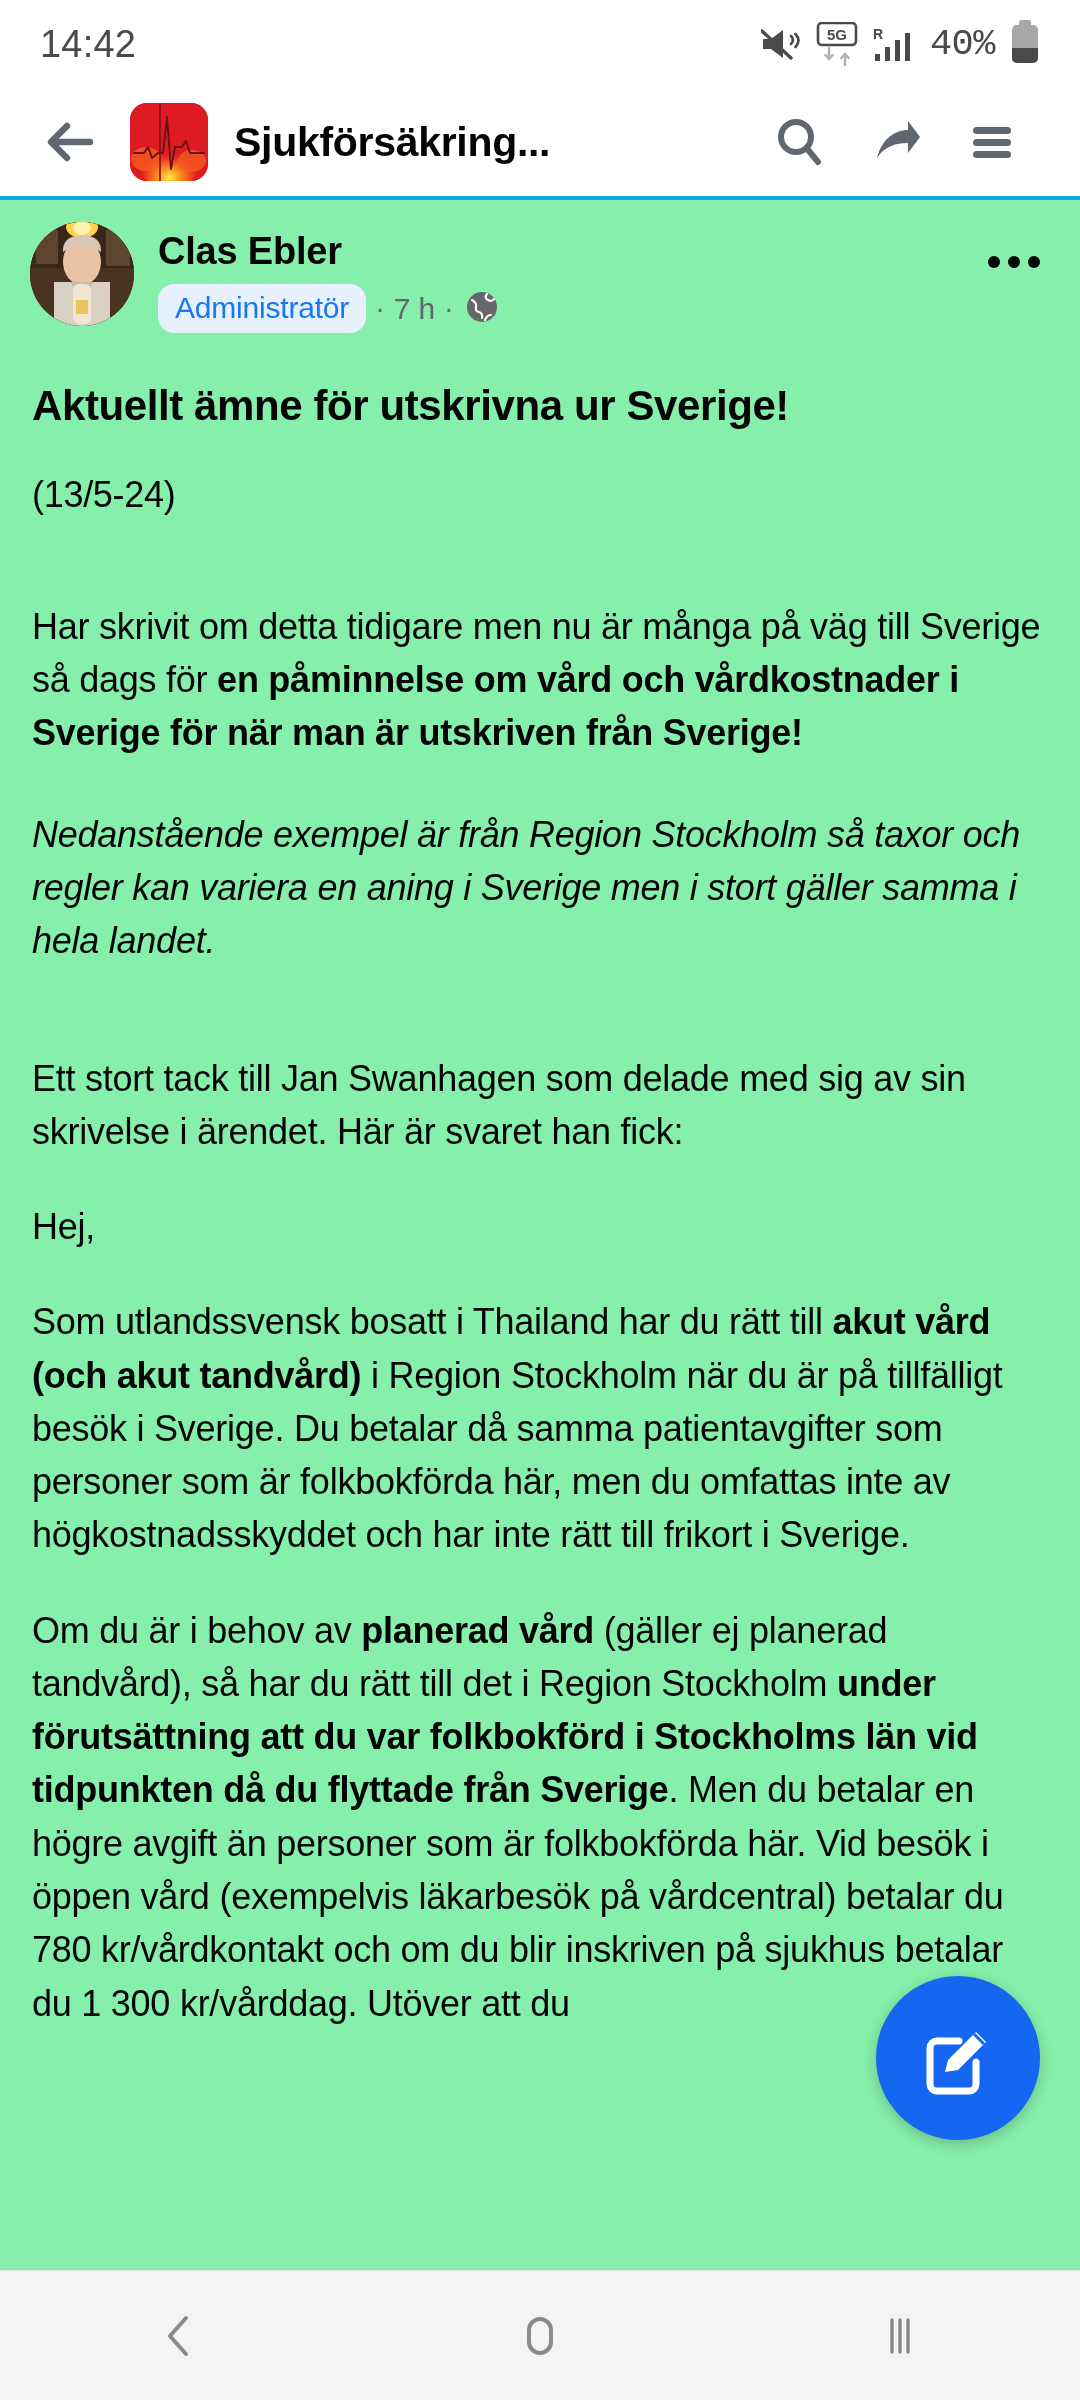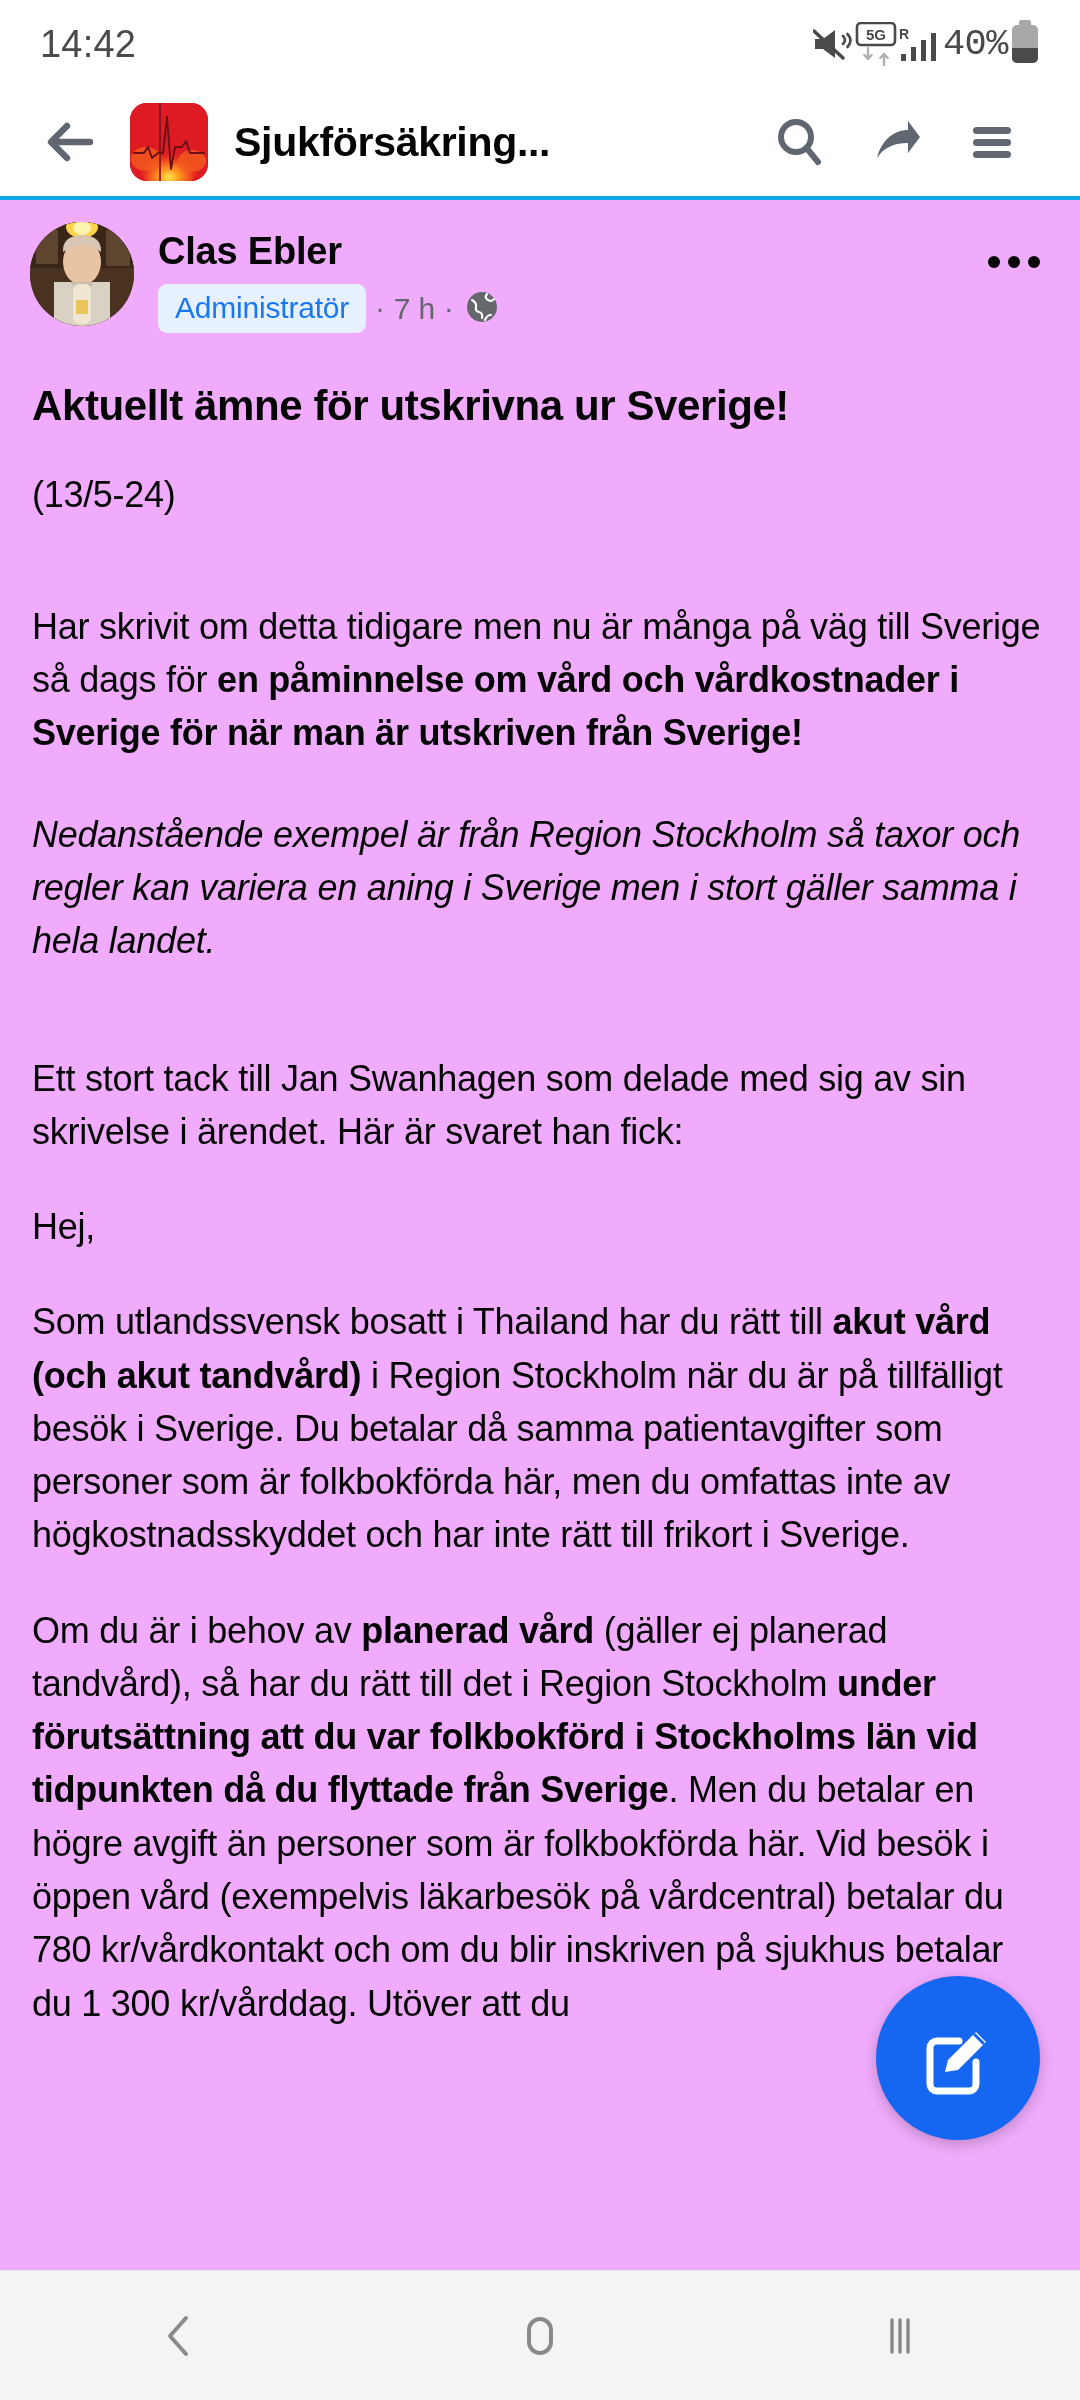--- a/index.html
+++ b/index.html
@@ -7,21 +7,21 @@
     width: 1080px;
     height: 2400px;
     background: #ffffff;
     font-family: "Liberation Sans", sans-serif;
     overflow: hidden;
   }
   .phone {
     position: relative;
     width: 1080px;
     height: 2400px;
-    background: #f0abfc;
+    background: #86efac;
     display: flex;
     flex-direction: column;
   }
 
   
   .status-bar {
     height: 88px;
     flex: 0 0 88px;
     display: flex;
     align-items: center;
@@ -31,20 +31,21 @@
   }
   .status-clock {
     font-size: 38px;
     color: #4a4a4a;
     letter-spacing: 0.2px;
     font-weight: 400;
   }
   .status-icons {
     display: flex;
     align-items: center;
+    gap: 13px;
   }
   .icon-mute { width: 40px; height: 34px; display:block; }
   .icon-5g { width: 46px; height: 44px; display:block; }
   .icon-sig { width: 42px; height: 36px; display:block; }
   .batt-pct {
     font-size: 37px;
     color: #4a4a4a;
     margin-left: 2px;
     letter-spacing: -0.5px;
     font-family: Liberation Mono, monospace;
@@ -148,21 +149,21 @@
   .meta-line {
     display: flex;
     align-items: center;
     margin-top: 10px;
   }
   .badge-admin {
     background: #e7f0fd;
     color: #1877f2;
     font-size: 30px;
     padding: 7px 17px 9px;
-    border-radius: 9px;
+    border-radius: 16px;
     line-height: 1.1;
     letter-spacing: -0.2px;
   }
   .meta-sep {
     color: #65676b;
     font-size: 29px;
     margin: 0 9px;
   }
   .meta-time {
     color: #65676b;

